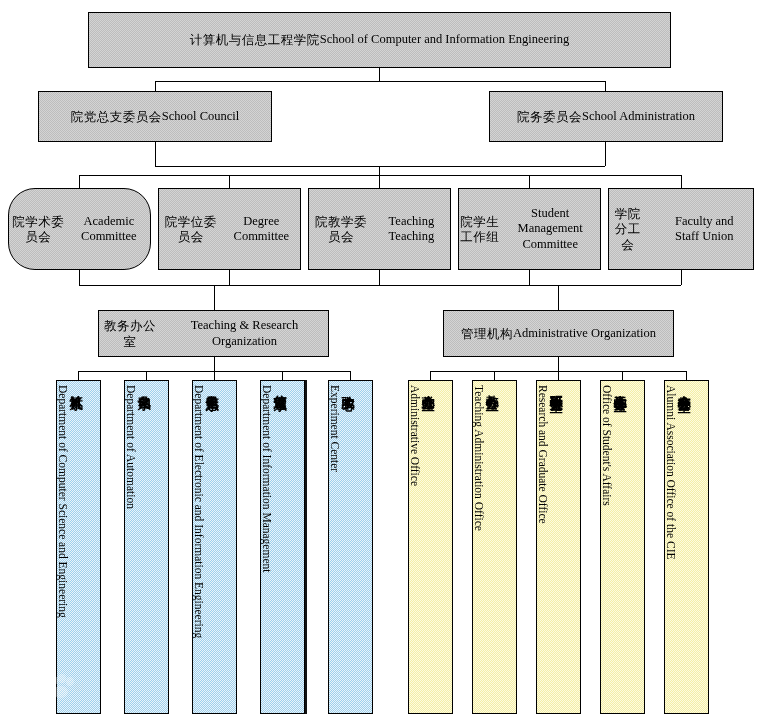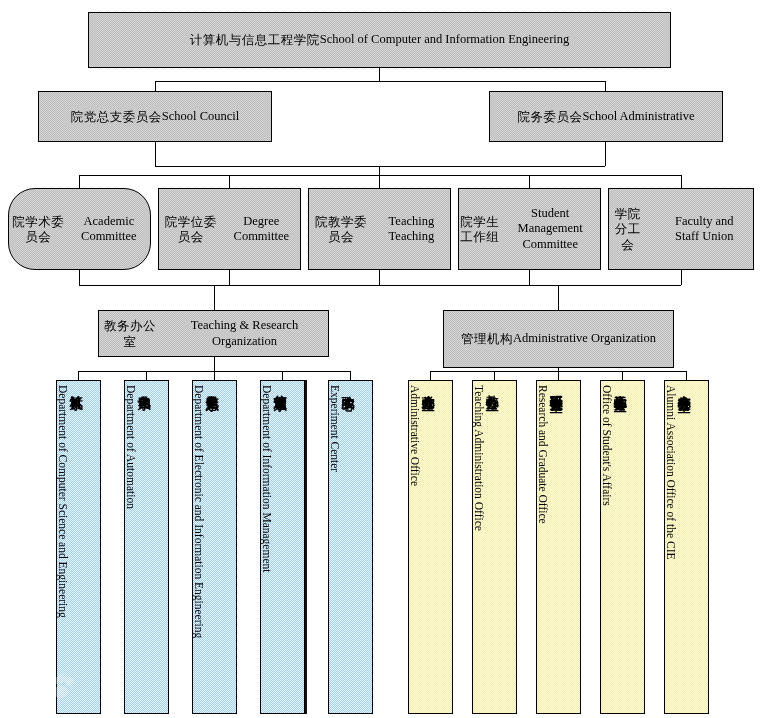--- a/index.html
+++ b/index.html
@@ -169,21 +169,21 @@
     <div class="en">School of Computer and Information Engineering</div>
   </div>
 
   <div class="box grey" style="left:38px;top:91px;width:234px;height:51px;">
     <div class="cn">院党总支委员会</div>
     <div class="en">School Council</div>
   </div>
 
   <div class="box grey" style="left:489px;top:91px;width:234px;height:51px;">
     <div class="cn">院务委员会</div>
-    <div class="en">School Administrative</div>
+    <div class="en">School Administration</div>
   </div>
 
   <div class="box grey" style="left:8px;top:188px;width:143px;height:82px;border-radius:27px;">
     <div class="cn">院学术委员会</div>
     <div class="en">Academic Committee</div>
   </div>
 
   <div class="box grey" style="left:158px;top:188px;width:143px;height:82px;">
     <div class="cn">院学位委员会</div>
     <div class="en">Degree Committee</div>
@@ -202,21 +202,21 @@
   <div class="box grey" style="left:608px;top:188px;width:146px;height:82px;gap:9px;">
     <div class="cn">学院分工会</div>
     <div class="en" style="padding:0 14px;">Faculty and Staff Union</div>
   </div>
 
   <div class="box grey" style="left:98px;top:310px;width:231px;height:47px;">
     <div class="cn">教务办公室</div>
     <div class="en">Teaching &amp; Research Organization</div>
   </div>
 
-  <div class="box grey" style="left:443px;top:310px;width:231px;height:58px;">
+  <div class="box grey" style="left:443px;top:310px;width:231px;height:47px;">
     <div class="cn">管理机构</div>
     <div class="en">Administrative Organization</div>
   </div>
 
   <div class="vbox blue" style="left:56px;top:380px;width:45px;height:334px;">
     <div class="vinner">
       <span class="vtxt cn">计算机系</span>
       <span class="vtxt en">Department of Computer Science and Engineering</span>
     </div>
   </div>

